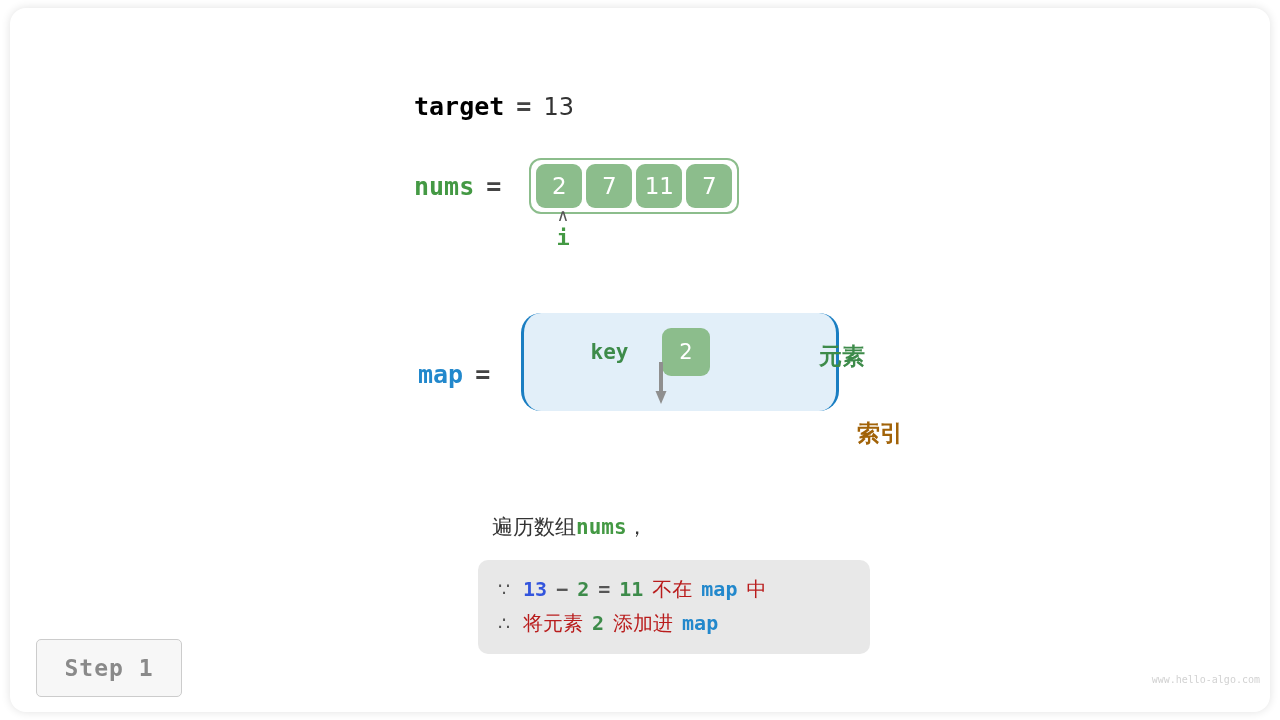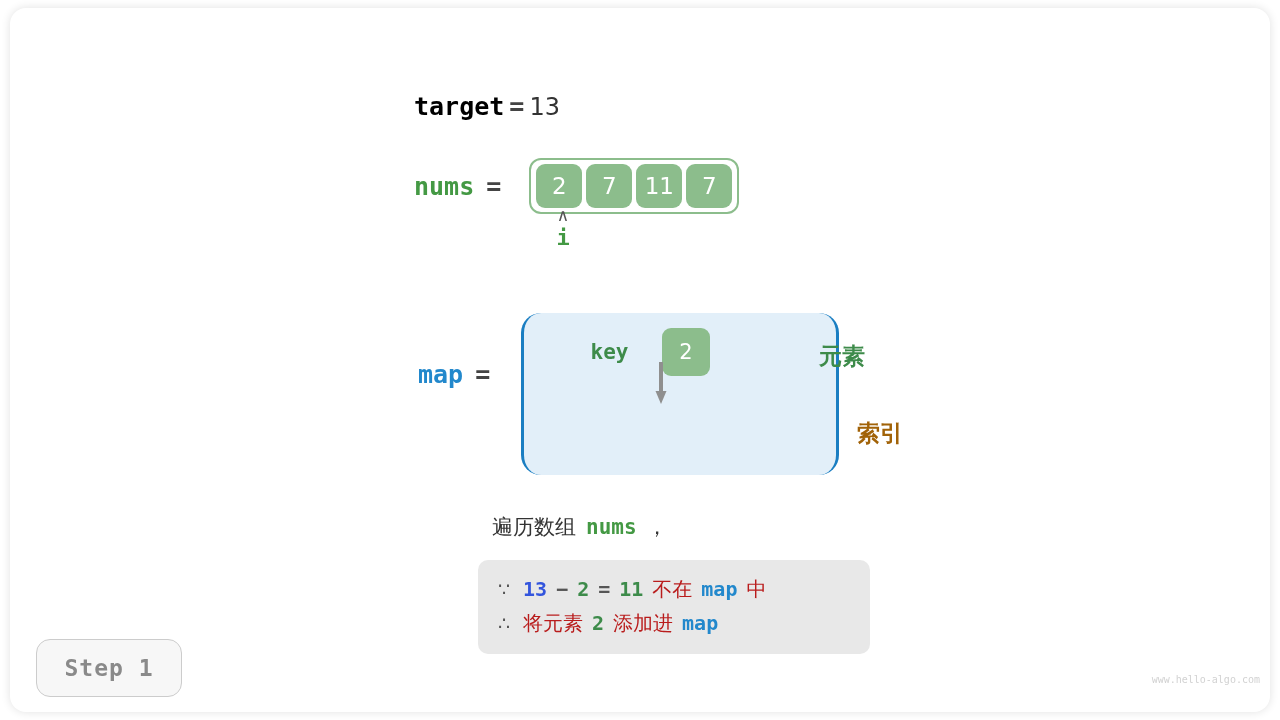--- a/index.html
+++ b/index.html
@@ -37,21 +37,21 @@
     font-family: "DejaVu Sans Mono", monospace;
   }
 
   
   #target-row {
     position: absolute;
     left: 414px;
     top: 92px;
     display: flex;
     align-items: baseline;
-    gap: 5px;
+    gap: 12px;
     font-family: "DejaVu Sans Mono", monospace;
     font-size: 25px;
     font-weight: bold;
   }
   .eq { color: #444444; font-weight: bold; }
   #target-value {
     color: #333333;
     font-weight: normal;
     font-family: "DejaVu Sans", sans-serif;
     font-size: 24px;
@@ -129,21 +129,21 @@
     font-size: 25px;
     font-weight: bold;
   }
   #map-name { color: #2288cc; }
 
   #map-box {
     position: absolute;
     left: 521px;
     top: 313px;
     width: 312px;
-    height: 162px;
+    height: 98px;
     background: #e2eff9;
     border-left: 3px solid #1a7ec2;
     border-right: 3px solid #1a7ec2;
     border-radius: 20px;
   }
   .map-line {
     position: absolute;
     display: flex;
     align-items: center;
     height: 52px;
@@ -204,21 +204,20 @@
 
   
   #caption-line {
     position: absolute;
     left: 492px;
     top: 513px;
     font-size: 21px;
     color: #333333;
     display: flex;
     align-items: baseline;
-    gap: 10px;
   }
   .kw-nums {
     color: #449944;
     font-family: "DejaVu Sans Mono", monospace;
     font-weight: bold;
   }
   .kw-map {
     color: #2288cc;
     font-family: "DejaVu Sans Mono", monospace;
     font-weight: bold;
@@ -267,21 +266,21 @@
   }
 
   
   #step-badge {
     position: absolute;
     left: 36px;
     top: 639px;
     width: 144px;
     height: 56px;
     border: 1px solid #cccccc;
-    border-radius: 14px;
+    border-radius: 5px;
     background: #f7f7f7;
     display: flex;
     align-items: center;
     justify-content: center;
     color: #8a8a8a;
     font-family: "DejaVu Sans Mono", monospace;
     font-size: 23px;
     font-weight: bold;
     letter-spacing: 1px;
   }

